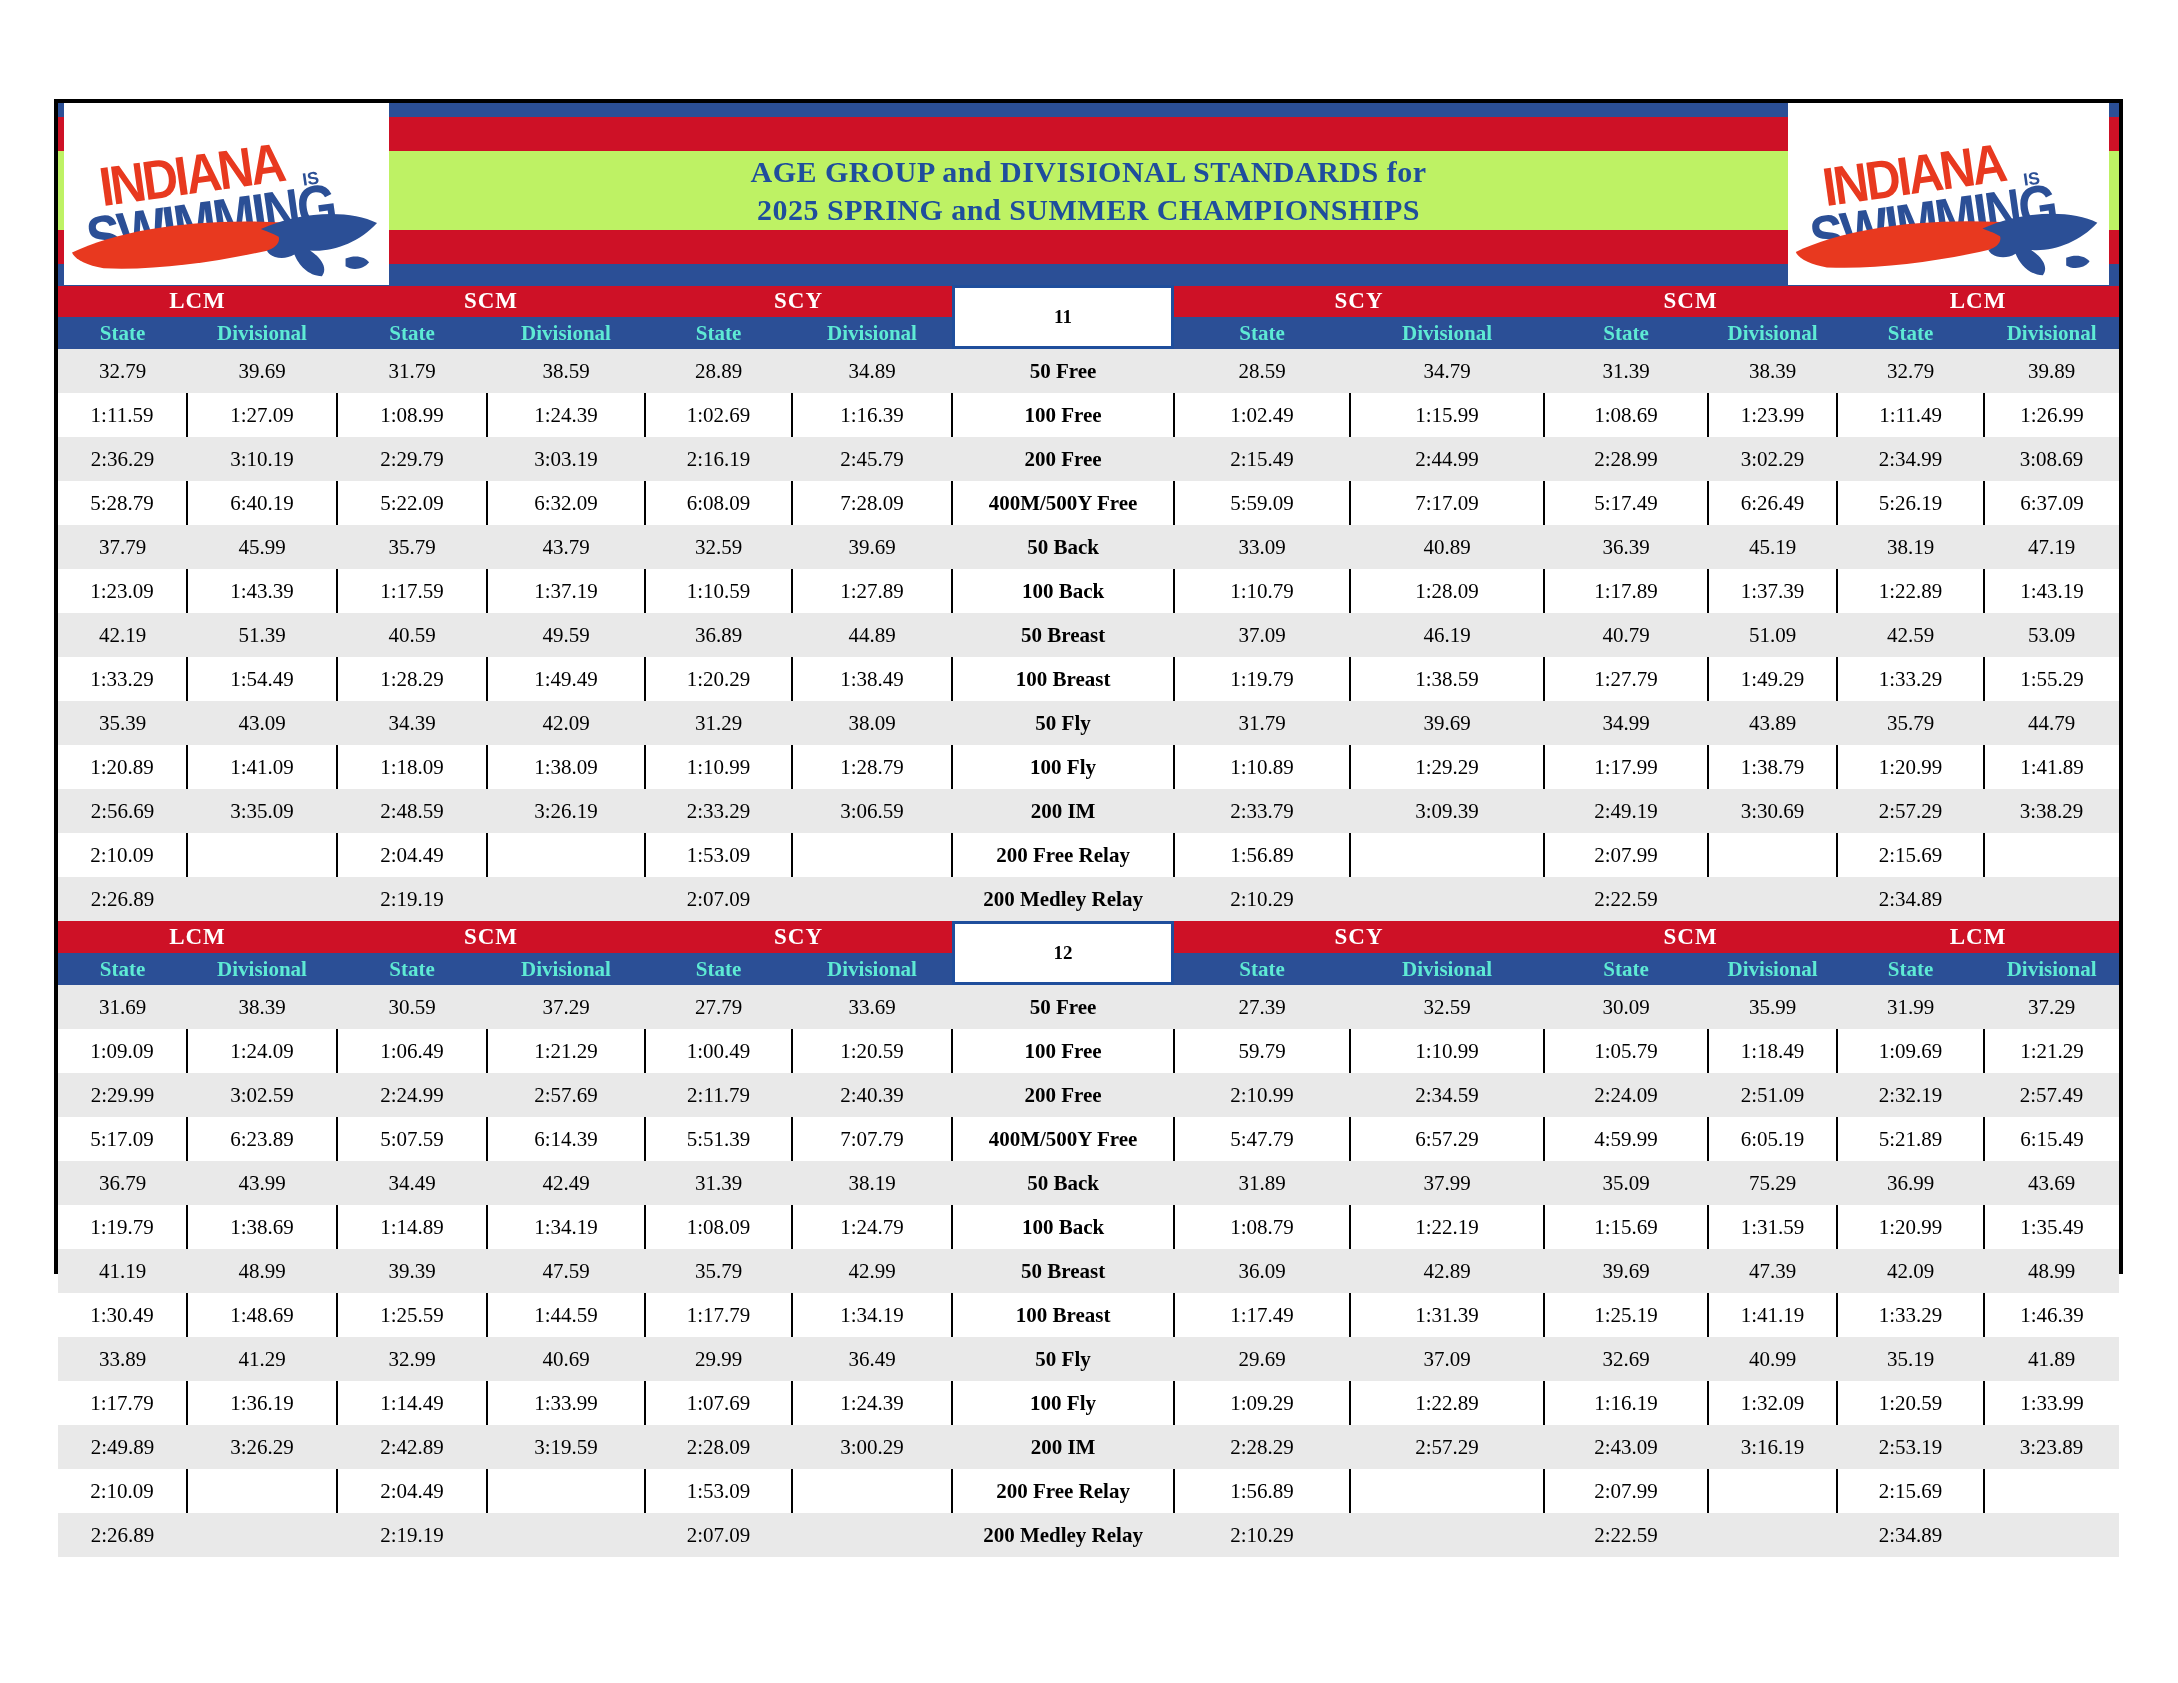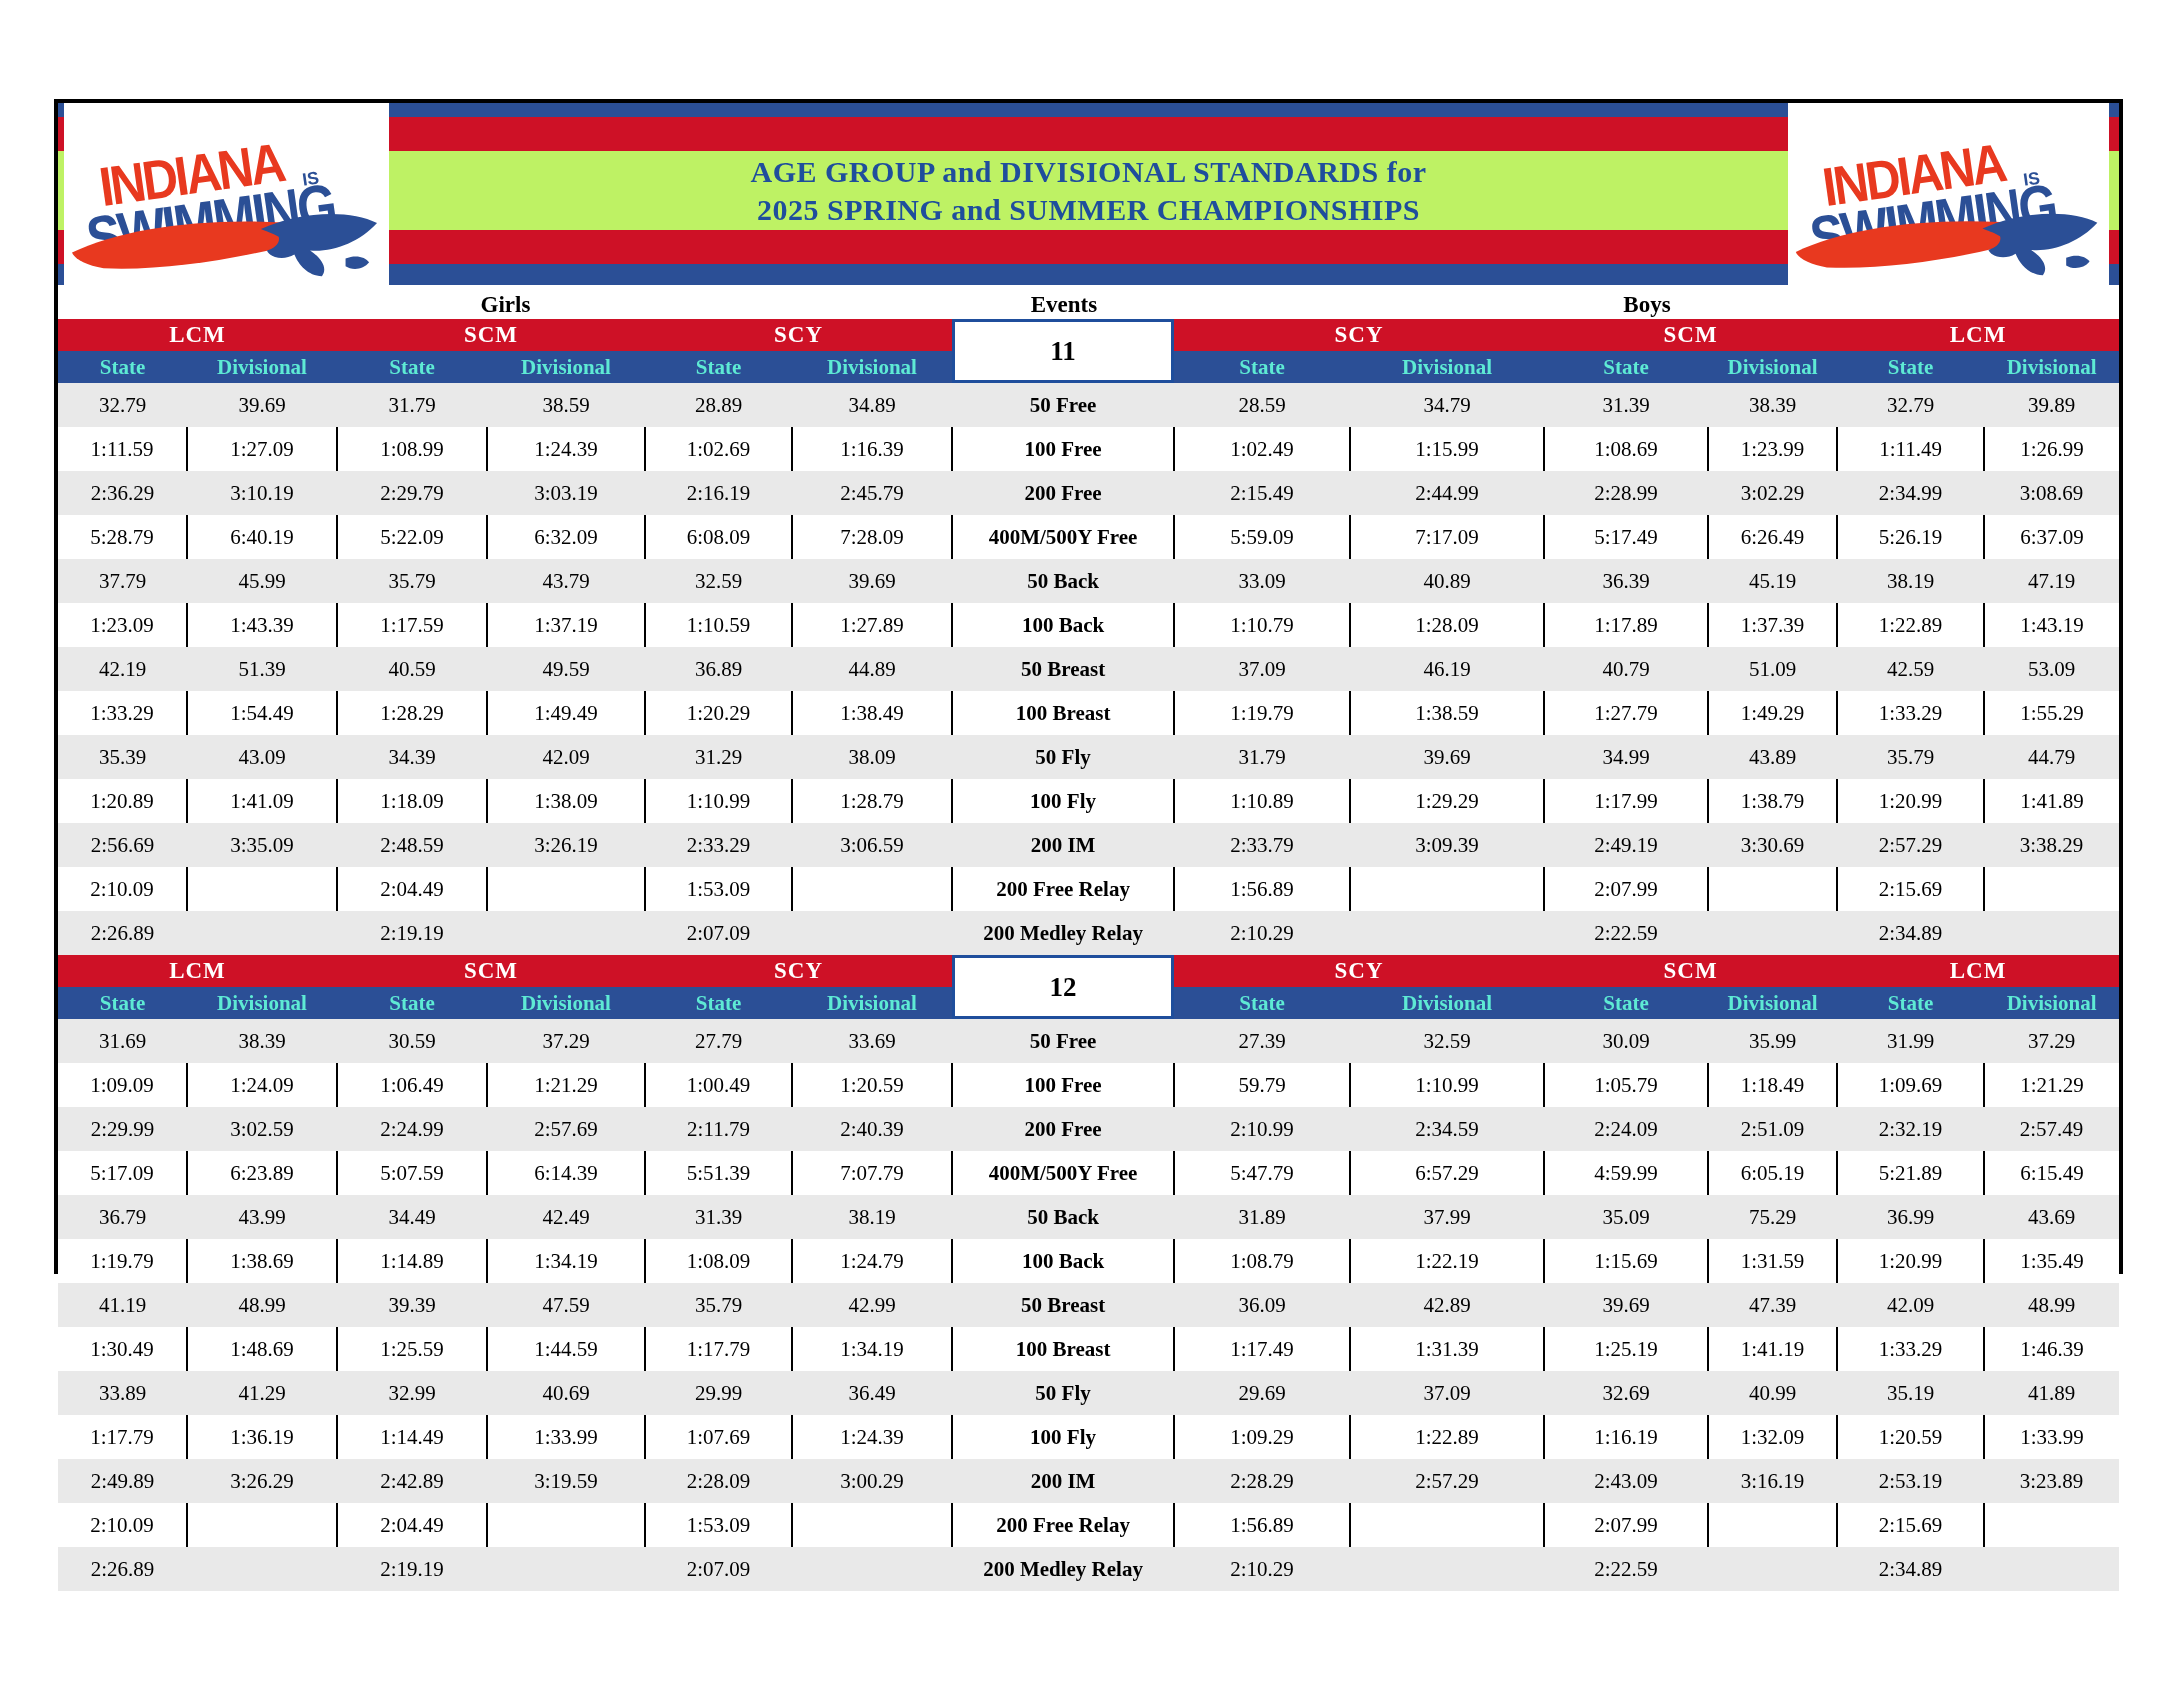--- a/index.html
+++ b/index.html
@@ -29,21 +29,21 @@
   .glabel.boys{left:1117px;width:944px;}
   
   table.std{border-collapse:collapse;table-layout:fixed;width:2061px;}
   table.std td{padding:0;text-align:center;vertical-align:middle;overflow:hidden;white-space:nowrap;}
   tr.course-row{height:32px;}
   tr.course-row td.course{background:#CE1126;color:#fff;font-weight:bold;font-size:23px;letter-spacing:1px;}
   tr.sub-row{height:32px;}
   tr.sub-row td{background:#2B4F96;color:#5eead4;font-weight:bold;font-size:21px;}
   td.agecell{background:#fff;position:relative;}
   .agebox{position:absolute;left:0;top:0;right:0;bottom:0;background:#fff;border:3px solid #1F4E9C;
-          display:flex;align-items:center;justify-content:center;font-weight:bold;font-size:27px;color:#000;}
+          display:flex;align-items:center;justify-content:center;font-weight:bold;font-size:19px;color:#000;}
   tr.dr{height:44px;font-size:21px;color:#000;}
   tr.dr.g{background:#E9E9E9;}
   tr.dr.w{background:#fff;}
   tr.dr.w td + td{border-left:2px solid #000;}
   tr.dr td.ev{font-weight:bold;}
 </style>
 </head>
 <body>
 
 <div class="page">
@@ -77,25 +77,20 @@
       <text x="38" y="78" font-family="Liberation Sans, sans-serif" font-weight="bold" font-size="50" fill="#E8391F" letter-spacing="-3" transform="scale(1,1.12)">INDIANA</text>
       <text x="243" y="95" font-family="Liberation Sans, sans-serif" font-weight="bold" font-size="18" fill="#2B4F96">IS</text>
       <text x="18" y="118" font-family="Liberation Sans, sans-serif" font-weight="bold" font-size="52" fill="#2B4F96" letter-spacing="-3" transform="scale(1,1.18)">SWIMMING</text>
     </g>
     <path fill="#E8391F" d="M8,152 C70,122 180,112 285,128 C230,148 120,172 40,168 C22,165 10,158 8,152 Z"></path>
     <path fill="#2B4F96" d="M200,128 C240,110 290,108 318,122 C300,142 272,152 250,150 C262,158 268,168 262,176 C248,176 238,164 234,154 C224,160 210,158 206,150 C214,148 220,142 218,136 C212,132 204,130 200,128 Z"></path>
     <path fill="#2B4F96" d="M286,158 C296,154 306,156 310,162 C304,170 292,170 286,166 Z"></path>
   </svg></div>
     </div>
 
-    <div class="labels-row">
-      <div class="glabel girls">Girls</div>
-      <div class="glabel events">Events</div>
-      <div class="glabel boys">Boys</div>
-    </div>
 
     <table class="std">
         <colgroup>
           <col style="width:129px">
           <col style="width:150px">
           <col style="width:150px">
           <col style="width:158px">
           <col style="width:147px">
           <col style="width:160px">
           <col style="width:222px">

